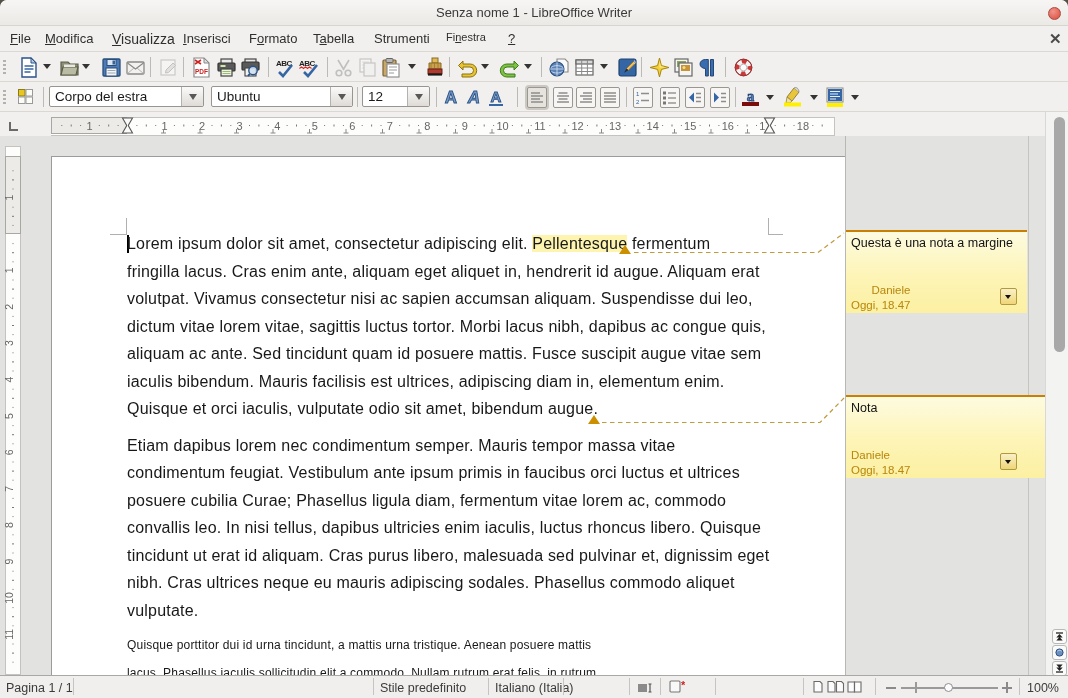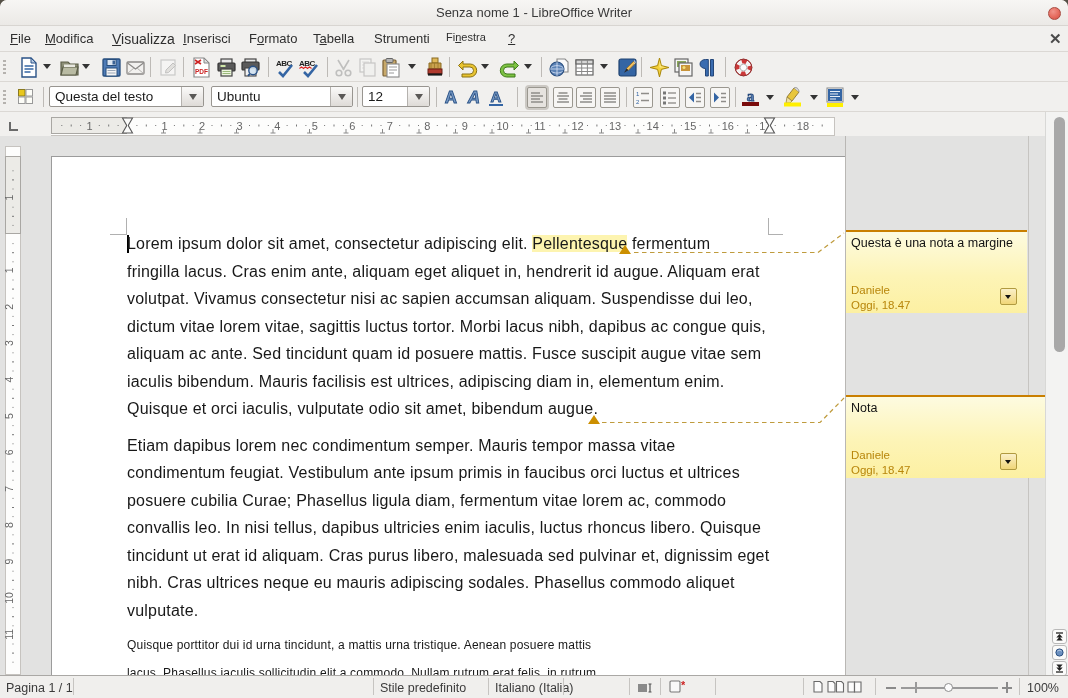--- a/index.html
+++ b/index.html
@@ -221,21 +221,21 @@
 <div class="abs" style="left:18px;top:89px;">
       <svg width="15" height="15" viewBox="0 0 15 15">
         <rect x="0.5" y="0.5" width="6.5" height="6.5" fill="#e8c71e" stroke="#8a7a20" stroke-width="1"></rect>
         <rect x="8" y="0.5" width="6.5" height="6.5" fill="#fdfdf8" stroke="#999" stroke-width="1"></rect>
         <rect x="0.5" y="8" width="6.5" height="6.5" fill="#fdfdf8" stroke="#999" stroke-width="1"></rect>
         <rect x="8" y="8" width="6.5" height="6.5" fill="#fdfdf8" stroke="#999" stroke-width="1"></rect>
       </svg>
     </div>
 <div class="sep1" style="left:43px;top:87px;height:20px;"></div>
 <div class="abs" style="left:49px;top:86px;width:155px;height:21px;background:#fff;border:1px solid #989590;border-radius:2px;box-sizing:border-box;">
-      <div class="abs" style="left:5px;top:2px;font-size:13.5px;color:#1a1a1a;">Questa del testo</div>
+      <div class="abs" style="left:5px;top:2px;font-size:13.5px;color:#1a1a1a;">Corpo del estra</div>
       <div class="abs" style="right:0px;top:0px;width:21px;height:19px;background:linear-gradient(#fbfaf9,#dedbd7);border-left:1px solid #b5b2ae;border-radius:0 2px 2px 0;"></div>
       <div class="abs" style="right:6px;top:7px;width:0;height:0;border-left:4.5px solid transparent;border-right:4.5px solid transparent;border-top:6px solid #5a5856;"></div>
     </div>
 <div class="abs" style="left:211px;top:86px;width:142px;height:21px;background:#fff;border:1px solid #989590;border-radius:2px;box-sizing:border-box;">
       <div class="abs" style="left:5px;top:2px;font-size:13.5px;color:#1a1a1a;">Ubuntu</div>
       <div class="abs" style="right:0px;top:0px;width:21px;height:19px;background:linear-gradient(#fbfaf9,#dedbd7);border-left:1px solid #b5b2ae;border-radius:0 2px 2px 0;"></div>
       <div class="abs" style="right:6px;top:7px;width:0;height:0;border-left:4.5px solid transparent;border-right:4.5px solid transparent;border-top:6px solid #5a5856;"></div>
     </div>
 <div class="abs" style="left:362px;top:86px;width:68px;height:21px;background:#fff;border:1px solid #989590;border-radius:2px;box-sizing:border-box;">
       <div class="abs" style="left:5px;top:2px;font-size:13.5px;color:#1a1a1a;">12</div>
@@ -536,21 +536,21 @@
 lacus. Phasellus iaculis sollicitudin elit a commodo. Nullam rutrum erat felis, in rutrum</div>
 <svg class="abs" style="left:0;top:136px;" width="1045" height="539" viewBox="0 0 1045 539">
 <g stroke="#bf9b3d" stroke-width="1.2" fill="none" stroke-dasharray="4.5 3.5">
 <path d="M634 116.5H818L844 97"></path>
 <path d="M602 286.5H820L844 262"></path>
 </g>
 <path d="M619 118l6-9 6 9z" fill="#cc8f00"></path>
 <path d="M588 288l6-9 6 9z" fill="#cc8f00"></path>
 </svg>
 <div class="abs" style="left:845px;top:136px;width:184px;height:539px;border-left:1px solid #b9b7b4;border-right:1px solid #c6c4c1;box-sizing:border-box;"></div>
-<div class="abs" style="left:846px;top:230px;width:181px;height:83px;border-top:2px solid #c97f00;background:linear-gradient(#fdfbe0 0%,#fdf4b6 55%,#fcf0a2 100%);box-sizing:border-box;">
+<div class="abs" style="left:846px;top:230px;width:181px;height:83px;border-top:2px solid #c97f00;background:linear-gradient(#fdfbe0 0%,#fdf4b6 55%,#fcf0a2 100%);box-sizing:border-box;text-align:right;">
       <div class="abs" style="left:5px;top:3.5px;font-size:12.5px;color:#111;">Questa è una nota a margine</div>
       <div class="abs" style="left:5px;top:51px;font-size:11.5px;color:#b8860b;line-height:14.5px;">Daniele<br>Oggi, 18.47</div>
       <div class="abs" style="left:154px;top:56px;width:17px;height:17px;background:linear-gradient(#faf0c8,#f0d678);border:1px solid #b09a40;border-radius:2px;box-sizing:border-box;">
         <div class="abs" style="left:4px;top:6px;width:0;height:0;border-left:3.5px solid transparent;border-right:3.5px solid transparent;border-top:4.5px solid #111;"></div>
       </div>
     </div>
 <div class="abs" style="left:846px;top:395px;width:200px;height:83px;border-top:2px solid #c97f00;background:linear-gradient(#fdfbe0 0%,#fdf4b6 55%,#fcf0a2 100%);box-sizing:border-box;">
       <div class="abs" style="left:5px;top:3.5px;font-size:12.5px;color:#111;">Nota</div>
       <div class="abs" style="left:5px;top:51px;font-size:11.5px;color:#b8860b;line-height:14.5px;">Daniele<br>Oggi, 18.47</div>
       <div class="abs" style="left:154px;top:56px;width:17px;height:17px;background:linear-gradient(#faf0c8,#f0d678);border:1px solid #b09a40;border-radius:2px;box-sizing:border-box;">

